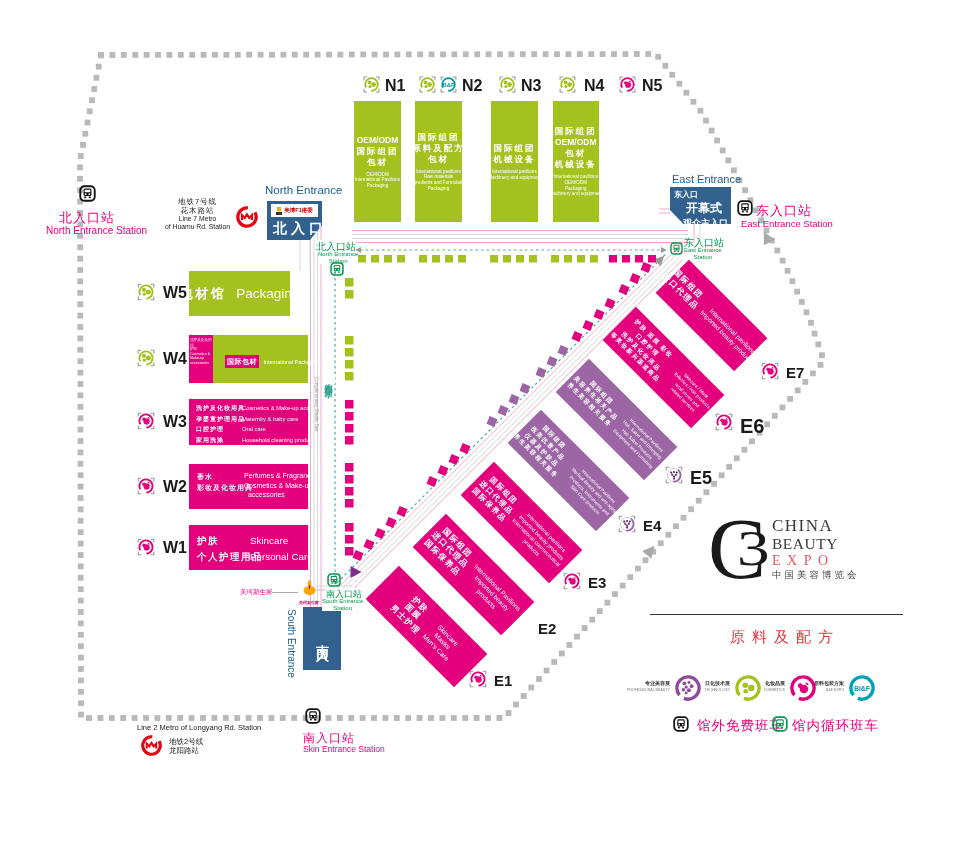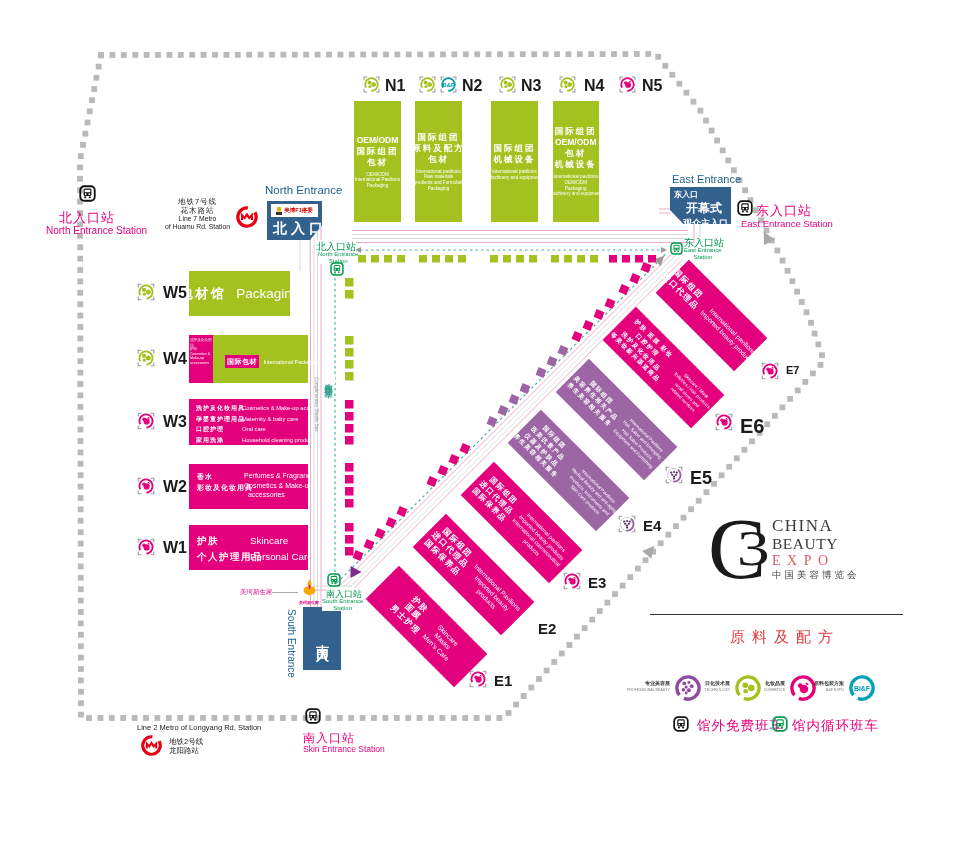--- a/index.html
+++ b/index.html
@@ -718,21 +718,21 @@
 <div class="lab" style="left:740px;top:415px;font-size:20px">E6</div>
 
 <div class="abs" style="left:760px;top:361px"><svg width="20" height="20" viewBox="0 0 20 20">
         <path d="M2.2,5.4 V2.2 H5.4 M14.6,2.2 H17.8 V5.4 M17.8,14.6 V17.8 H14.6 M5.4,17.8 H2.2 V14.6" fill="none" stroke="#9a9a9a" stroke-width="1.1"></path>
         <circle cx="10" cy="10" r="6.6" fill="none" stroke="#e4007d" stroke-width="1.9" stroke-dasharray="34 8" transform="rotate(150 10 10)"></circle>
         <circle cx="10.6" cy="10.4" r="3.1" fill="#e4007d"></circle>
         <circle cx="8" cy="8.2" r="1.7" fill="#e4007d"></circle>
         <path d="M11.5,6.2 Q13.5,5.6 13.8,7.6 Q12,8 11.5,6.2" fill="#e4007d"></path>
       </svg></div>
 
-<div class="lab" style="left:786px;top:364px;font-size:11px">E7</div>
+<div class="lab" style="left:786px;top:364px;font-size:15px">E7</div>
 
 <div class="abs" style="left:265px;top:184px;font-size:11.5px;color:#1f618f;white-space:nowrap">North Entrance</div>
 
 <div class="abs" style="left:267px;top:201px;width:55px;height:39px;background:#32618e;clip-path:polygon(0 0,100% 0,100% 62%,78% 100%,0 100%)">
 <div class="abs" style="left:4px;top:3px;width:47px;height:13px;background:#fff;display:flex;align-items:center;justify-content:center;gap:2px">
         <svg width="6" height="8" viewBox="0 0 6 8">
           <rect x="1" y="0" width="4" height="4.5" fill="#e8b10a"></rect>
           <rect x="0" y="5" width="6" height="3" fill="#333"></rect>
         </svg>
         <span style="font-size:5.5px;color:#c00;font-weight:bold">美博F1搭委</span>

